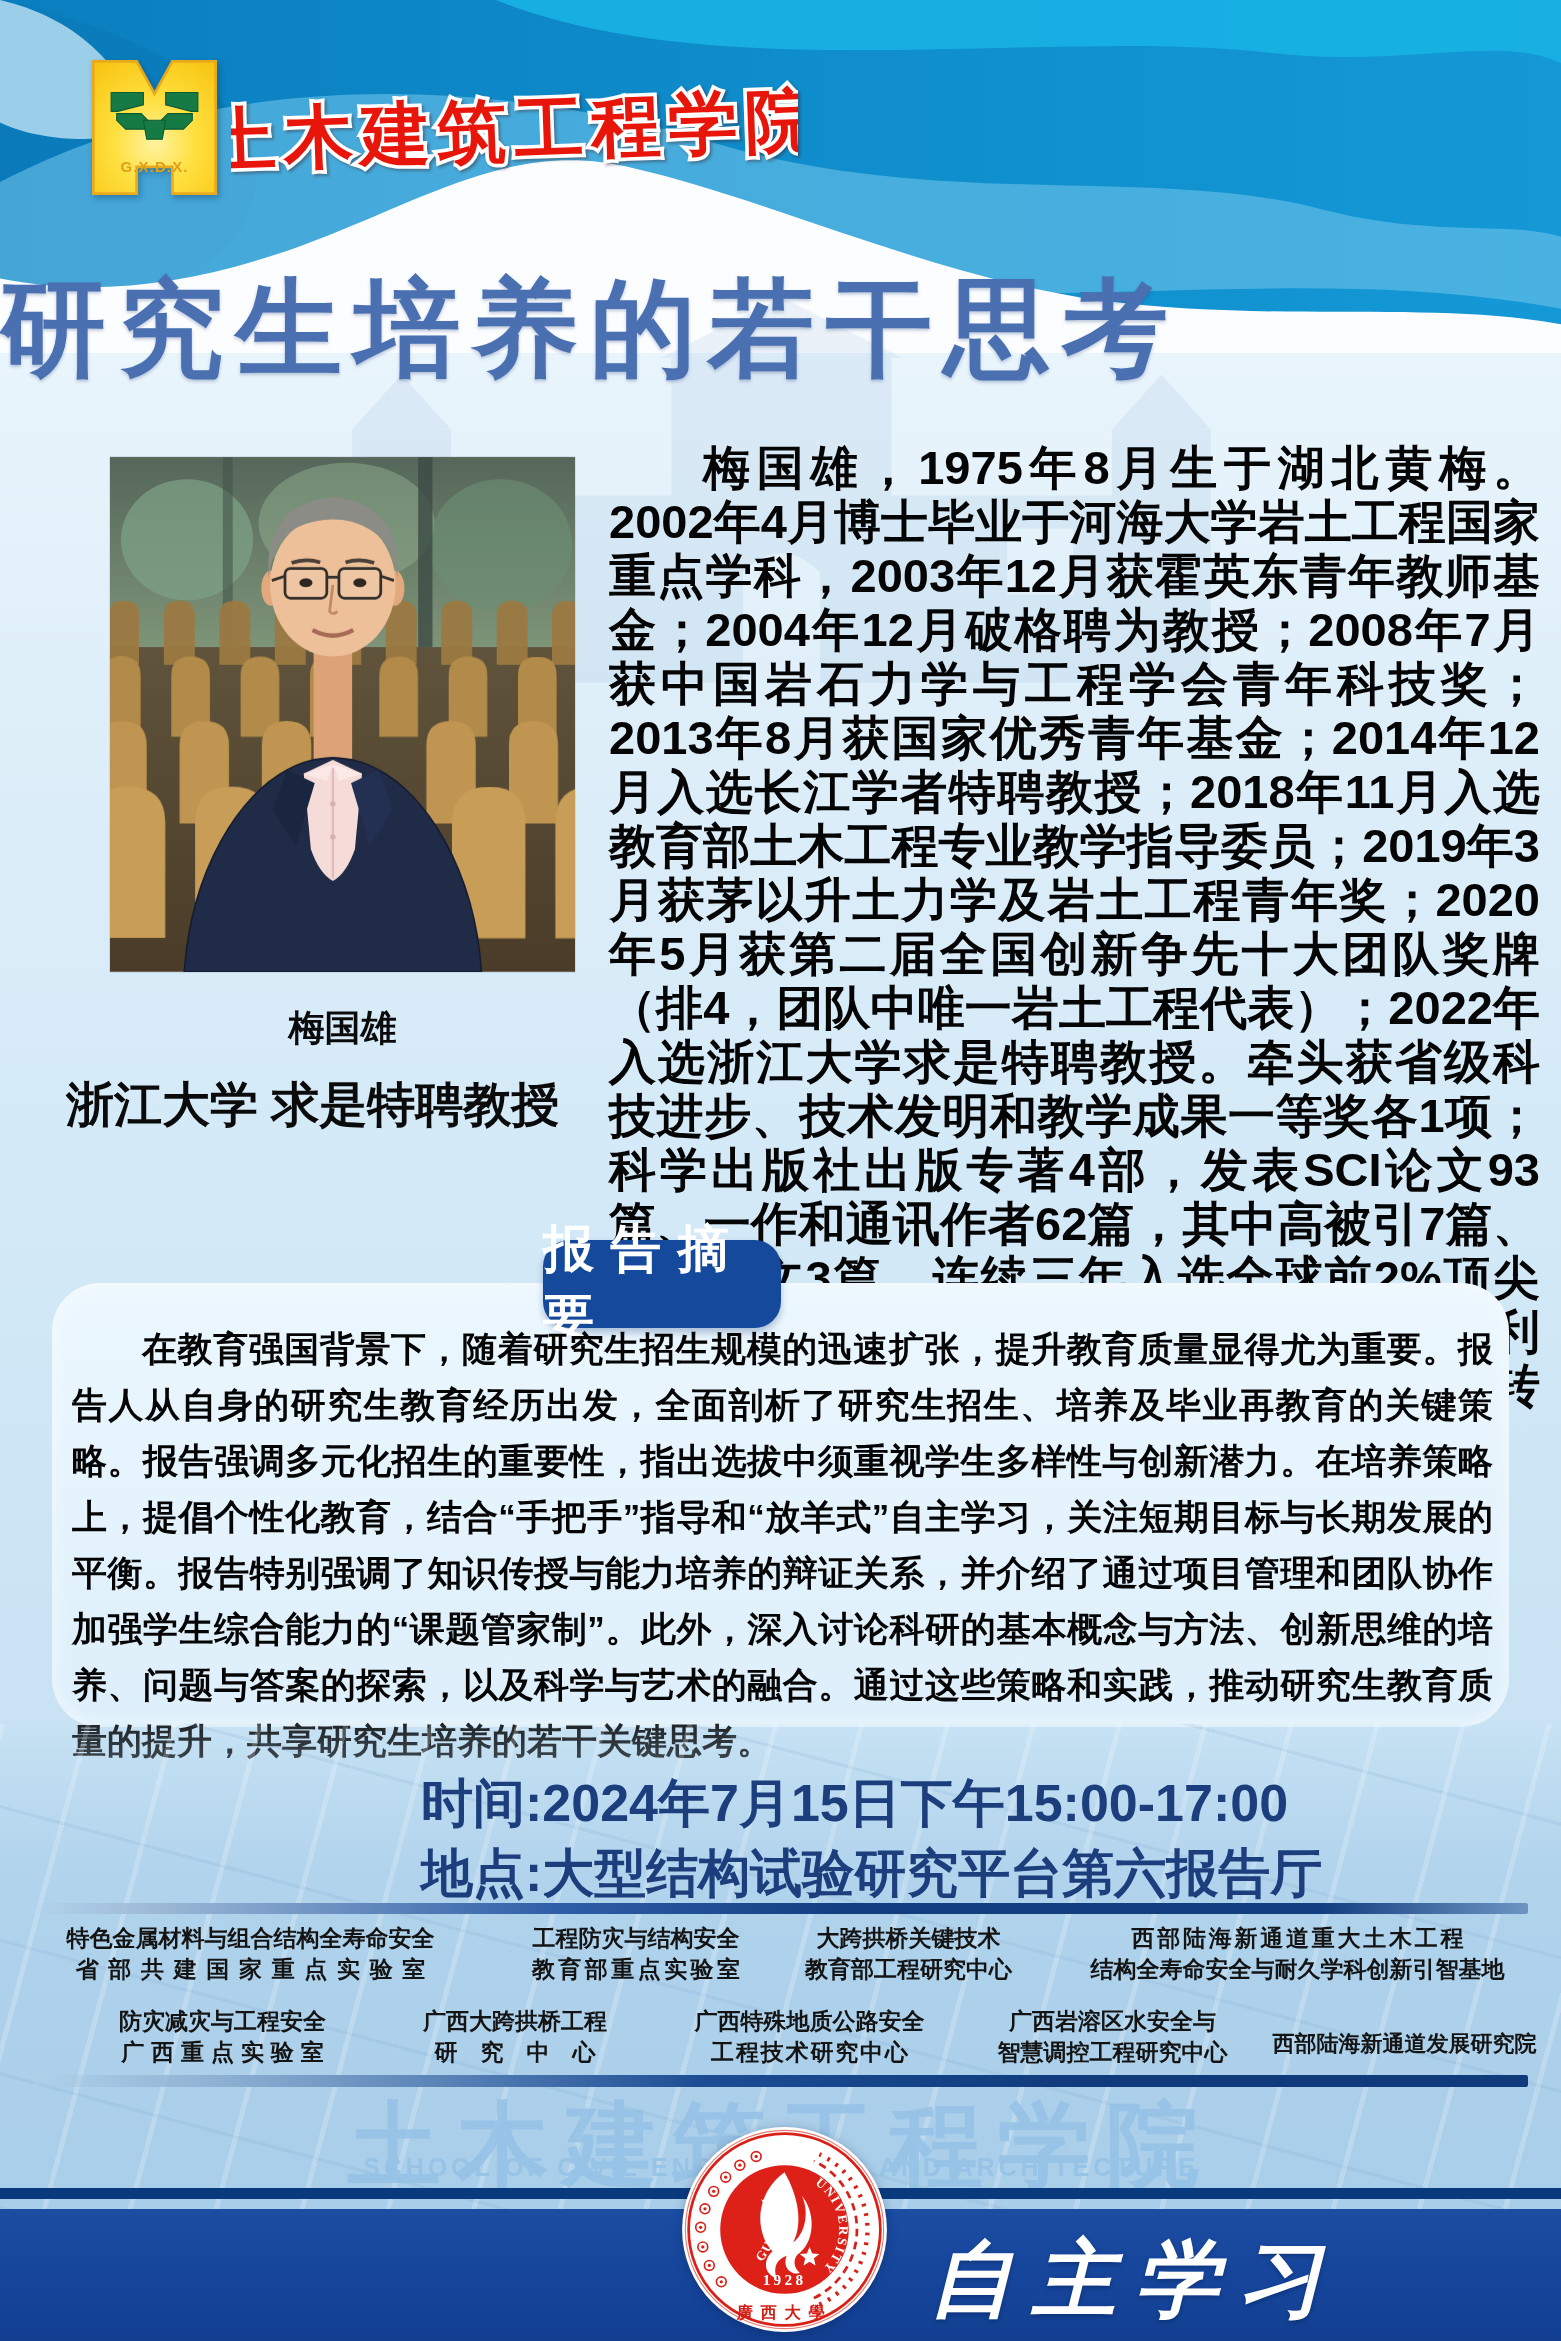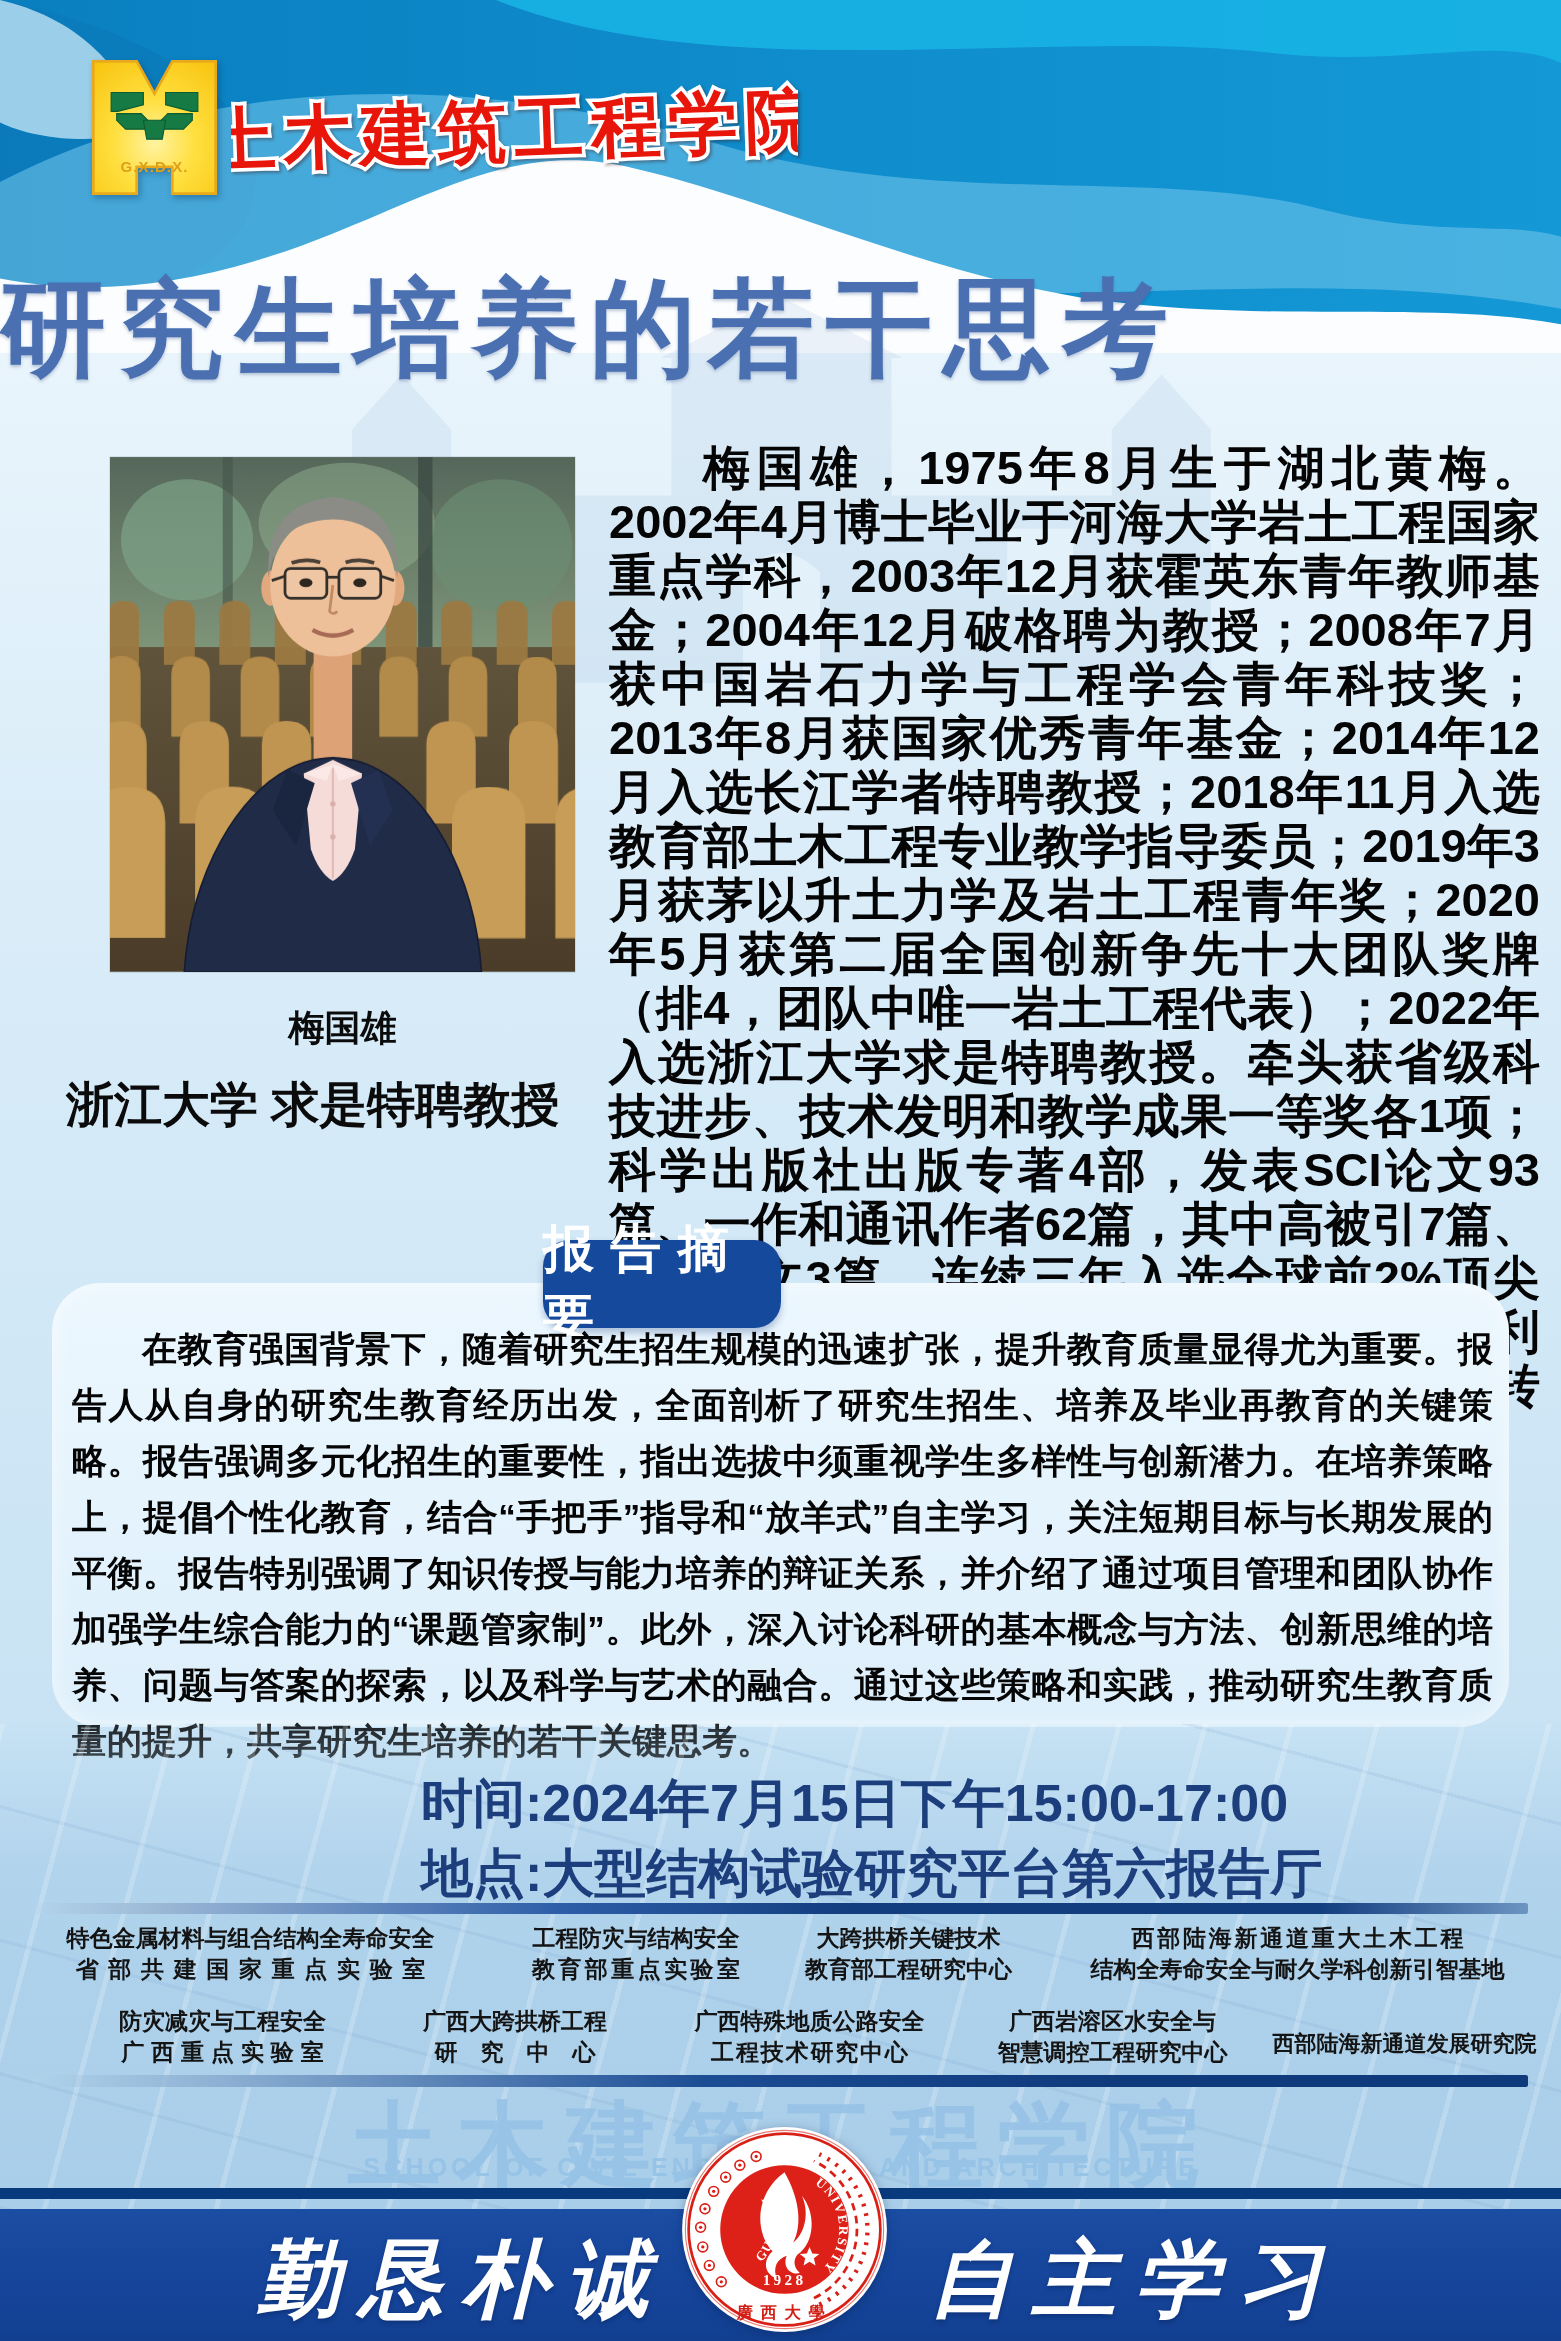--- a/index.html
+++ b/index.html
@@ -321,21 +321,20 @@
   </div>
 
   <div class="abs divider-bottom"></div>
 
   <div class="abs wm-cn">土木建筑工程学院</div>
   <div class="abs wm-en">SCHOOL OF CIVIL ENGINEERING AND ARCHITECTURE</div>
 
   <div class="abs navy-stripe"></div>
   <div class="abs footer-band"></div>
 
-  <div class="abs motto motto-left">勤恳朴诚</div>
   <div class="abs motto motto-right">自主学习</div>
 
   <svg class="abs seal" viewBox="0 0 380 380">
     <circle cx="190" cy="190" r="188" fill="#ffffff"></circle>
     <circle cx="190" cy="190" r="176" fill="none" stroke="#d92016" stroke-width="5"></circle>
     <circle cx="190" cy="190" r="182" fill="none" stroke="#d92016" stroke-width="2" opacity="0.6"></circle>
 
     <g>
       <g fill="#ffffff" stroke="#d92016" stroke-width="3">
         <circle cx="60" cy="120" r="9"></circle>

